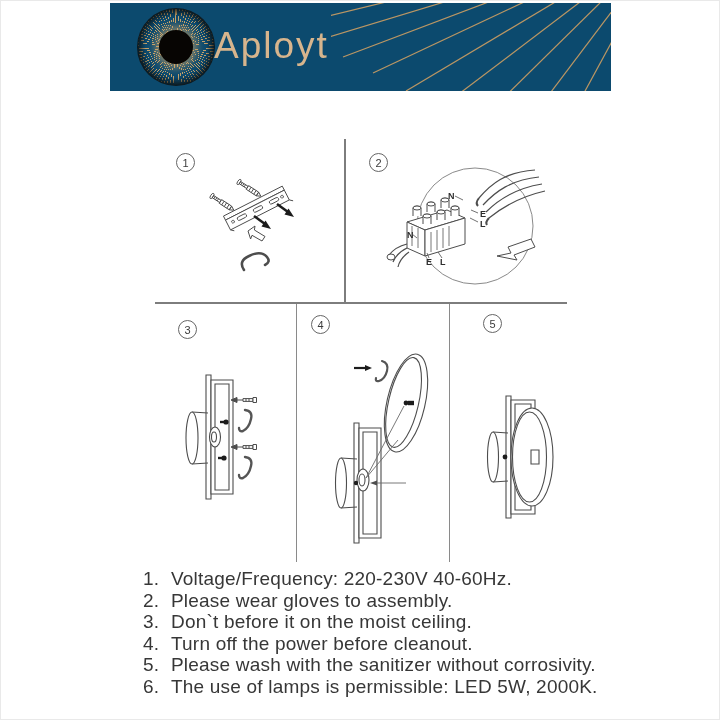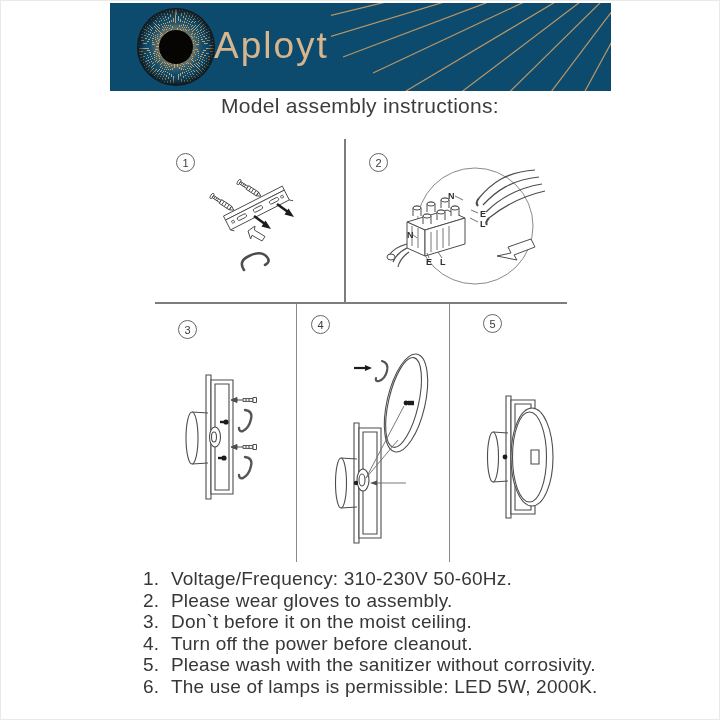--- a/index.html
+++ b/index.html
@@ -73,21 +73,20 @@
       <line x1="340" y1="-70" x2="143" y2="124"></line>
       <line x1="340" y1="-70" x2="180" y2="142"></line>
       <line x1="340" y1="-70" x2="216" y2="158"></line>
       <line x1="340" y1="-70" x2="252" y2="172"></line>
       <line x1="340" y1="-70" x2="285" y2="184"></line>
     </g>
   </svg>
 </div>
 
 <div class="title-wrap">
-  <div class="title-line1">Model assembly instructions:</div>
 </div>
 
 <div class="divider div-v-top"></div>
 <div class="divider div-h"></div>
 <div class="divider div-v-b1"></div>
 <div class="divider div-v-b2"></div>
 
 <div class="step-badge badge-1">
     <span>1</span>
   </div>
@@ -322,21 +321,21 @@
     <ellipse cx="52" cy="67" rx="21" ry="49" fill="#fff"></ellipse>
     <ellipse cx="49.5" cy="67" rx="17" ry="45"></ellipse>
     <rect x="51" y="60" width="8" height="14" fill="#fff"></rect>
   </g>
   <circle cx="25" cy="67" r="2.4" fill="#1c1c1c"></circle>
 </svg>
 
 <div class="notes">
   <div class="note-row">
     <span class="note-num">1.</span>
-    <span class="note-text">Voltage/Frequency: 310-230V 50-60Hz.</span>
+    <span class="note-text">Voltage/Frequency: 220-230V 40-60Hz.</span>
   </div>
   <div class="note-row">
     <span class="note-num">2.</span>
     <span class="note-text">Please wear gloves to assembly.</span>
   </div>
   <div class="note-row">
     <span class="note-num">3.</span>
     <span class="note-text">Don`t before it on the moist ceiling.</span>
   </div>
   <div class="note-row">

